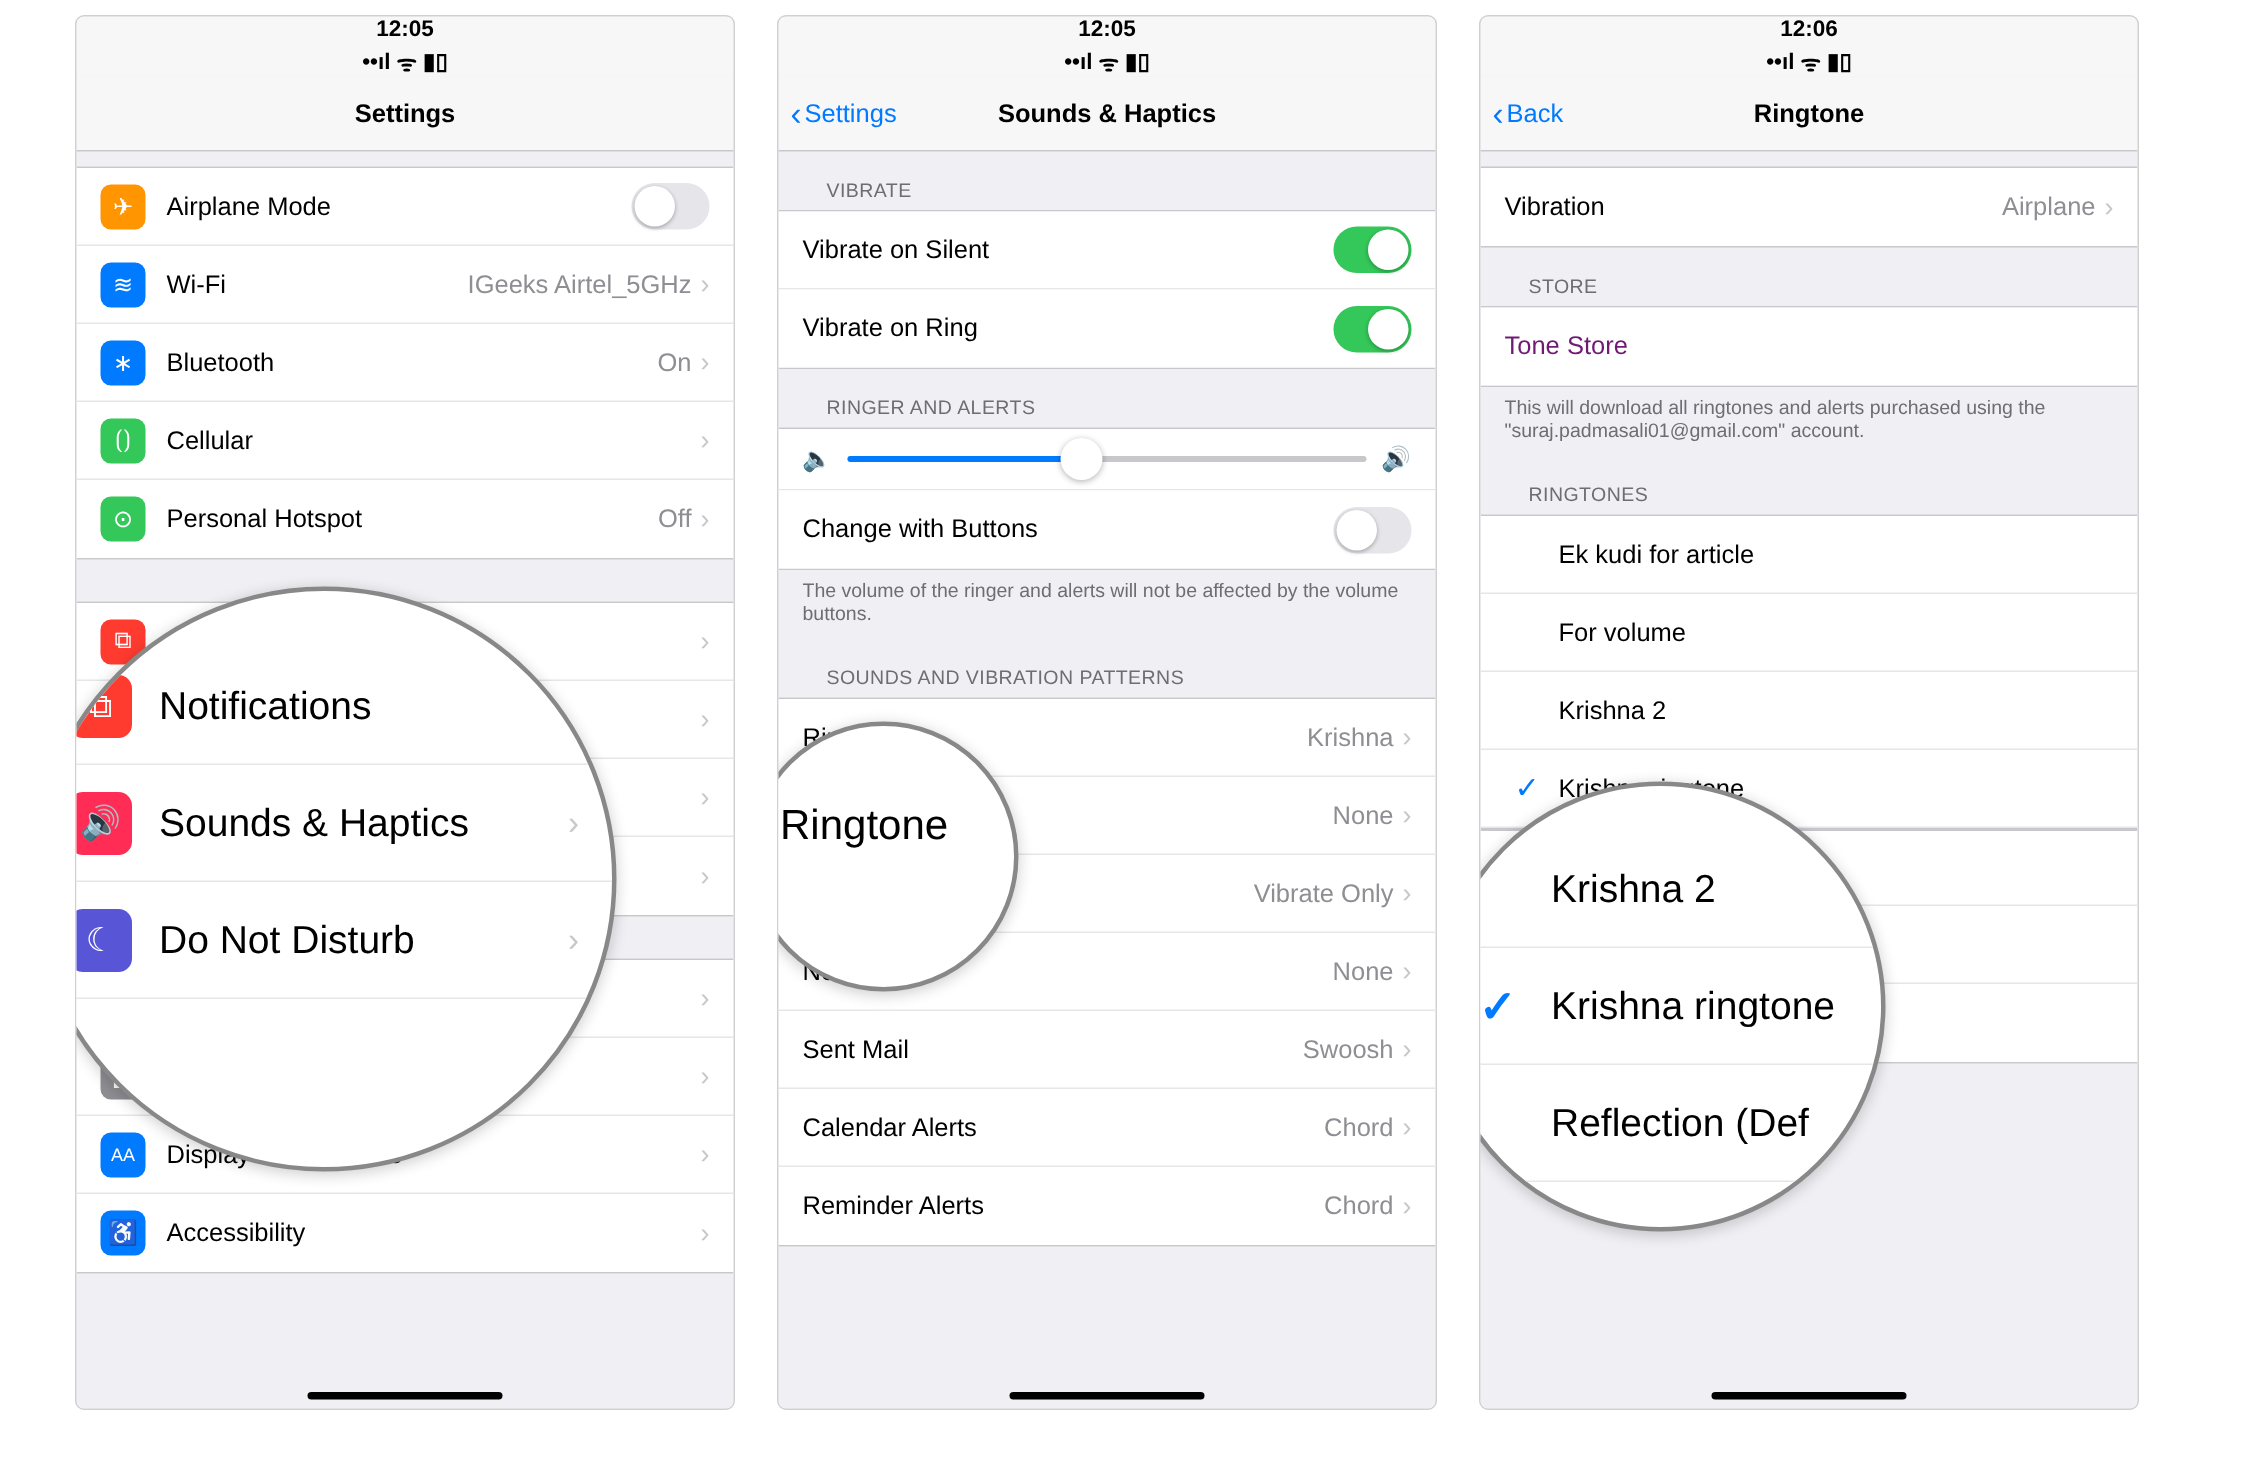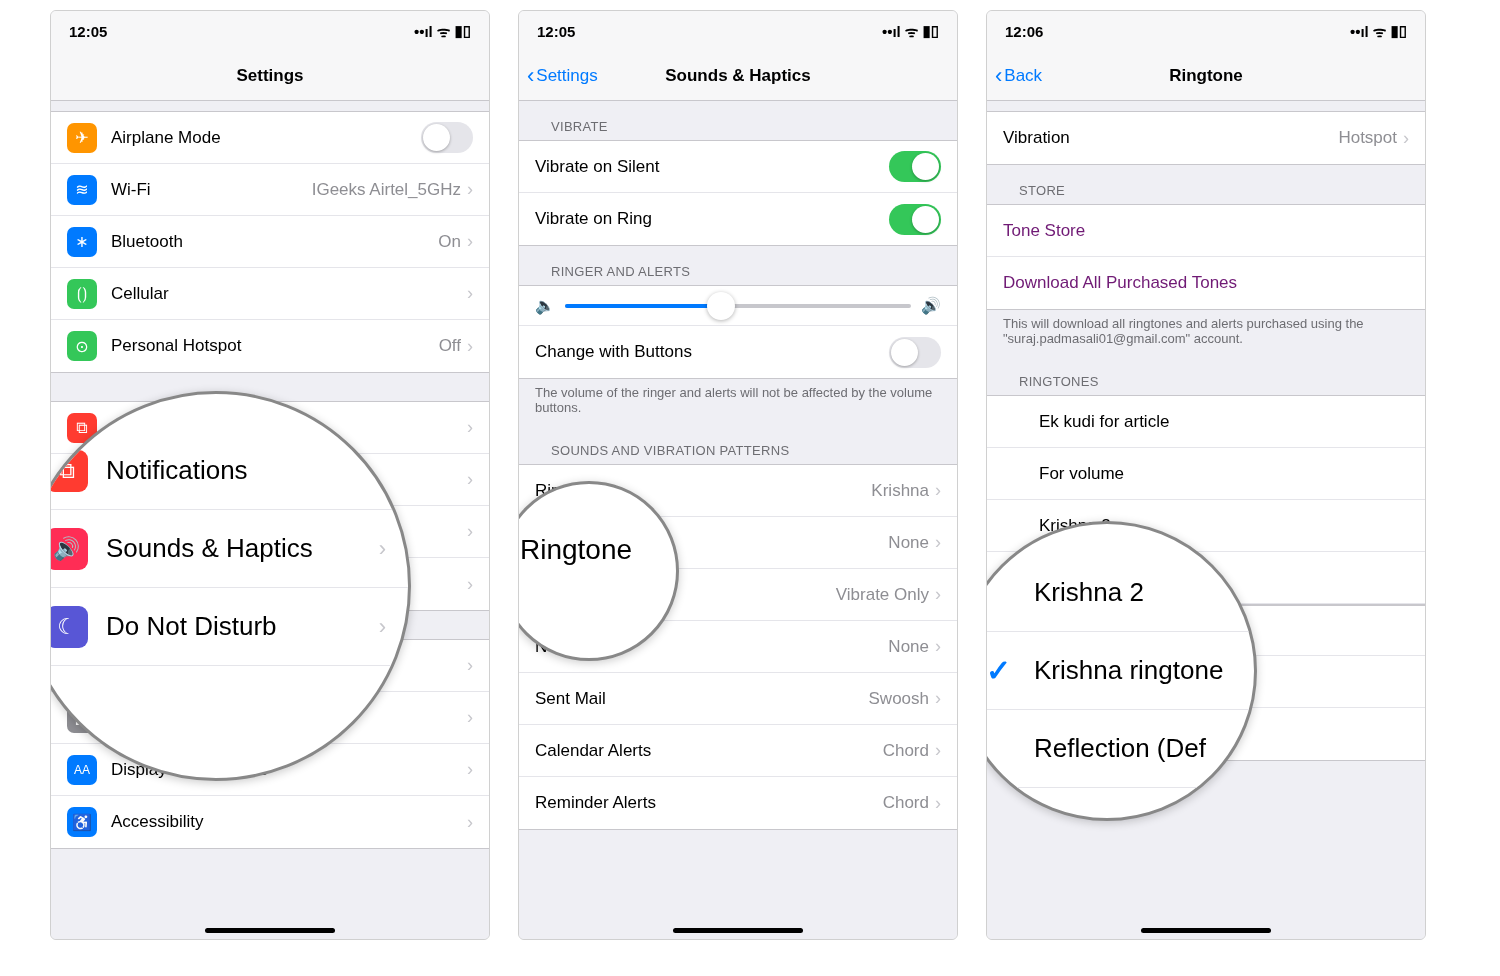--- a/index.html
+++ b/index.html
@@ -26,20 +26,21 @@
   .status-bar {
     height: 40px;
     display: flex;
     align-items: center;
     justify-content: space-between;
     padding: 0 18px;
     background: #f7f7f8;
     font-size: 15px;
     font-weight: 600;
     color: #000;
+    flex-direction: column;
   }
   .status-right { display:flex; align-items:center; gap:4px; }
   .nav-bar {
     height: 50px;
     background: #f7f7f8;
     border-bottom: 1px solid #c8c7cc;
     display: flex;
     align-items: center;
     justify-content: center;
     position: relative;
@@ -362,31 +363,28 @@
       <span class="chev">‹</span>
       <span>Back</span>
     </div>
     <div class="nav-title">Ringtone</div>
   </div>
   <div class="content">
     <div class="spacer-top"></div>
     <div class="cell-group">
       <div class="cell">
         <span class="label">Vibration</span>
-        <span class="detail">Hotspot</span>
+        <span class="detail">Airplane</span>
         <span class="chevron">›</span>
       </div>
     </div>
     <div class="section-header">STORE</div>
     <div class="cell-group">
       <div class="cell link-cell">
         <span class="label">Tone Store</span>
-      </div>
-      <div class="cell link-cell">
-        <span class="label">Download All Purchased Tones</span>
       </div>
     </div>
     <div class="section-footer">This will download all ringtones and alerts purchased using the "suraj.padmasali01@gmail.com" account.</div>
     <div class="section-header">RINGTONES</div>
     <div class="cell-group" id="s3ringtones">
         <div class="cell">
           <span class="check-col"></span>
           <span class="label">Ek kudi for article</span>
         </div>
         <div class="cell">

